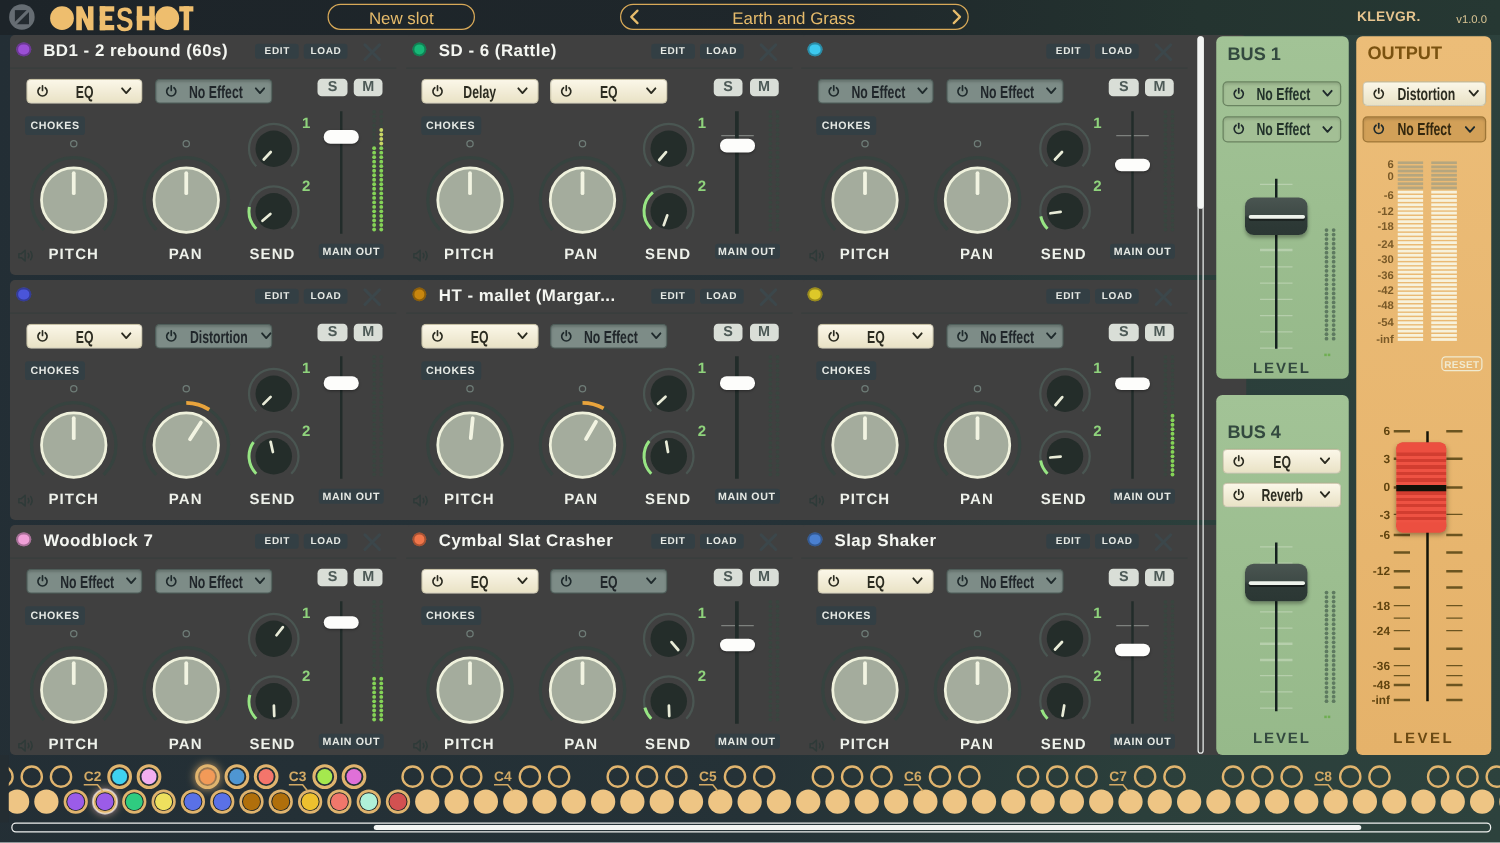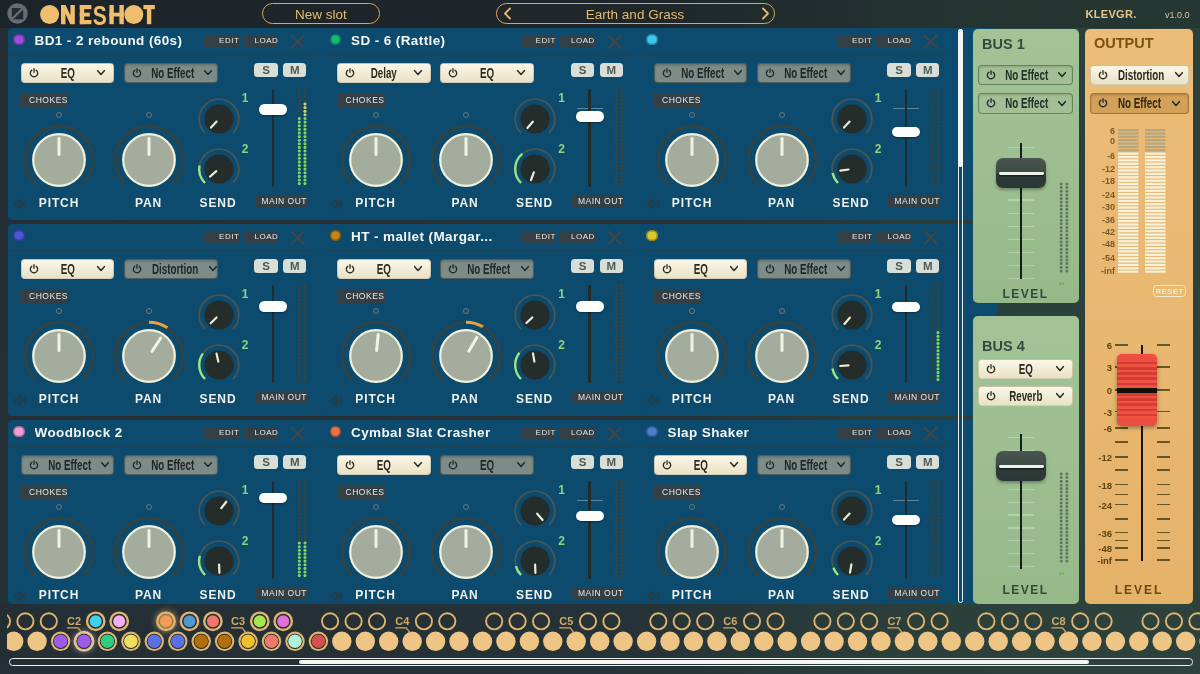--- a/index.html
+++ b/index.html
@@ -1,20 +1,20 @@
 <!DOCTYPE html>
 <html><head><meta charset="utf-8"><style>
 * { margin:0; padding:0; box-sizing:border-box; }
 html,body { width:1200px; height:674px; overflow:hidden; }
 body { font-family:"Liberation Sans", sans-serif; background:linear-gradient(100deg,#232e35 0%,#253237 55%,#2b3f3b 78%,#2d423d 100%); position:relative; }
 .abs { position:absolute; }
 .topbar { position:absolute; left:0; top:0; width:1200px; height:28px; background:linear-gradient(90deg,#1d2429 0%,#1f272b 55%,#243430 80%,#263833 100%); }
-.slot { position:absolute; width:356px; background:#0c4a6e; border-radius:4px; }
+.slot { position:absolute; width:356px; background:#404040; border-radius:4px; }
 .ttl { color:#f4f6f1; font-size:13.5px; font-weight:bold; letter-spacing:0.4px; white-space:nowrap; overflow:hidden; }
-.btn { background:#333f44; border-radius:2.5px; color:#e6e9e4; font-size:8px; font-weight:normal; text-align:right; letter-spacing:0.5px; }
+.btn { background:#333f44; border-radius:2.5px; color:#e6e9e4; font-size:8px; font-weight:bold; text-align:center; letter-spacing:0.5px; }
 .dd { position:absolute; border-radius:4px; display:flex; align-items:center; }
 .dd.cream { background:linear-gradient(#fbf7e8,#e9e2c6); border:1px solid rgba(90,88,58,0.25); }
 .dd.gray { background:#7d8c87; border:1px solid rgba(42,56,53,0.55); box-shadow:inset 0 1.5px 2px rgba(0,0,0,0.18); }
 .dd.busdd { background:#a3bf95; border:1px solid rgba(58,82,52,0.55); box-shadow:inset 0 1.5px 2px rgba(0,0,0,0.12); }
 .dd.busdd .ddlab { color:#22322a; }
 .dd.tandd { background:#d2a058; border:1px solid rgba(122,88,32,0.6); box-shadow:inset 0 1.5px 2px rgba(0,0,0,0.15); }
 .dd.tandd .ddlab { color:#33270e; }
 .ddpow { margin-left:7px; display:flex; }
 .ddlab { flex:1; text-align:center; font-size:14px; font-weight:bold; color:#20262a; transform:scaleX(0.7); white-space:nowrap; }
 .dd.cream .ddlab { color:#2b2b20; }
@@ -864,21 +864,21 @@
       <circle cx="8.0" cy="78.5" r="1.55" fill="#85d457"></circle>
       <circle cx="8.0" cy="82.1" r="1.55" fill="#85d457"></circle>
       <circle cx="8.0" cy="85.8" r="1.55" fill="#85d457"></circle>
       <circle cx="8.0" cy="89.4" r="1.55" fill="#85d457"></circle>
       <circle cx="8.0" cy="93.0" r="1.55" fill="#85d457"></circle>
       <circle cx="8.0" cy="96.6" r="1.55" fill="#85d457"></circle>
     </svg>
   </div>
 <div class="slot" style="left:8px;top:420px;height:184px">
     <div class="abs" style="left:5.2px;top:6px;width:11.4px;height:11.4px;border-radius:50%;background:#f0a0d8;box-shadow:inset 0 0 0 1.5px rgba(0,0,0,0.3)"></div>
-    <div class="abs ttl" style="left:26.5px;top:0;width:166px;height:25px;line-height:26px">Woodblock 2</div>
+    <div class="abs ttl" style="left:26.5px;top:0;width:166px;height:25px;line-height:26px">Woodblock 7</div>
     <div class="abs btn" style="left:196.3px;top:7.4px;width:35px;height:11.8px;line-height:12.3px">EDIT</div>
     <div class="abs btn" style="left:235.3px;top:7.4px;width:35px;height:11.8px;line-height:12.3px">LOAD</div>
     <svg class="abs" style="left:282px;top:5.5px" width="15.5" height="15.5" viewBox="0 0 16 16">
 <line x1="2" y1="2" x2="14" y2="14" stroke="#3c474b" stroke-width="2.5" stroke-linecap="round"></line>
 <line x1="14" y1="2" x2="2" y2="14" stroke="#3c474b" stroke-width="2.5" stroke-linecap="round"></line>
 </svg>
     <div class="abs" style="left:0;top:26px;width:309px;height:1px;background:rgba(47,60,58,0.45)"></div>
     <div class="dd gray" style="left:12.6px;top:35px;width:93.5px;height:20px">
       <span class="ddpow">
         <svg width="10" height="10" viewBox="0 0 12 12" style="vertical-align:middle">

